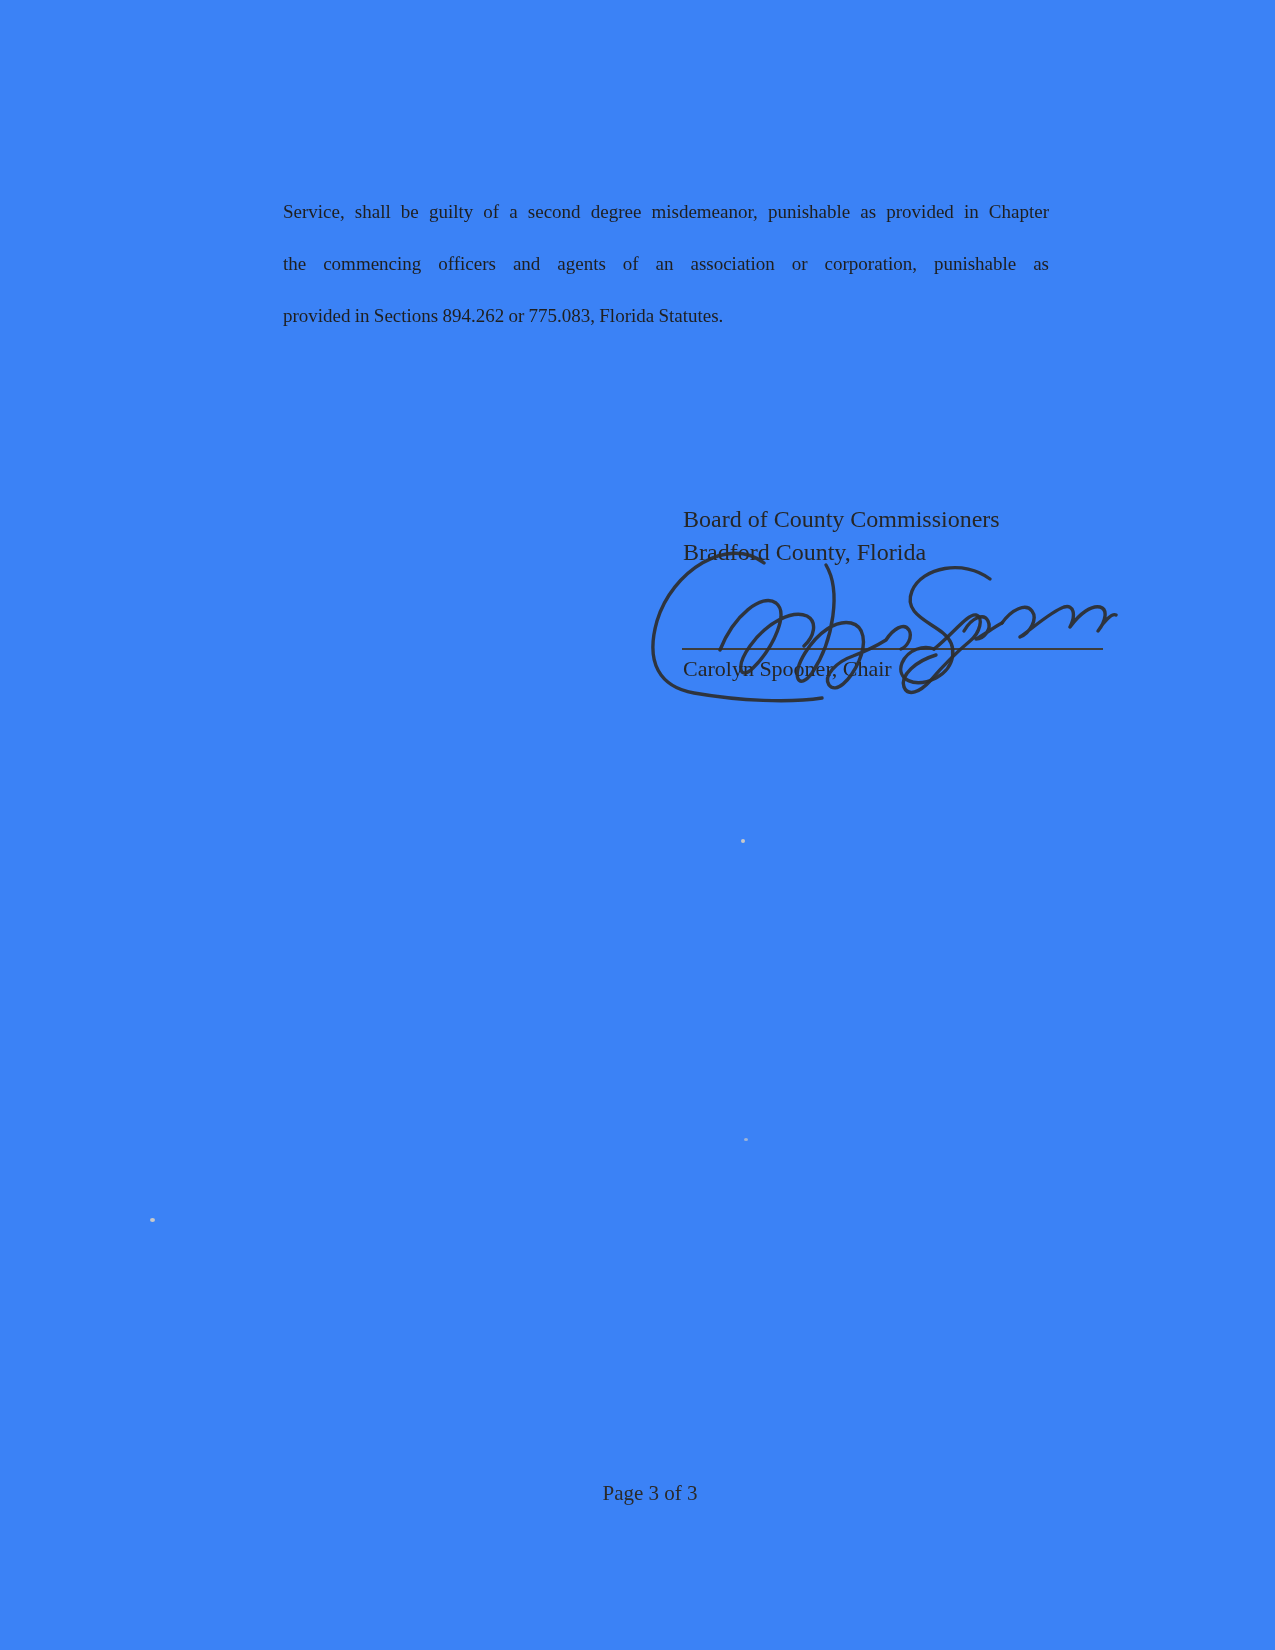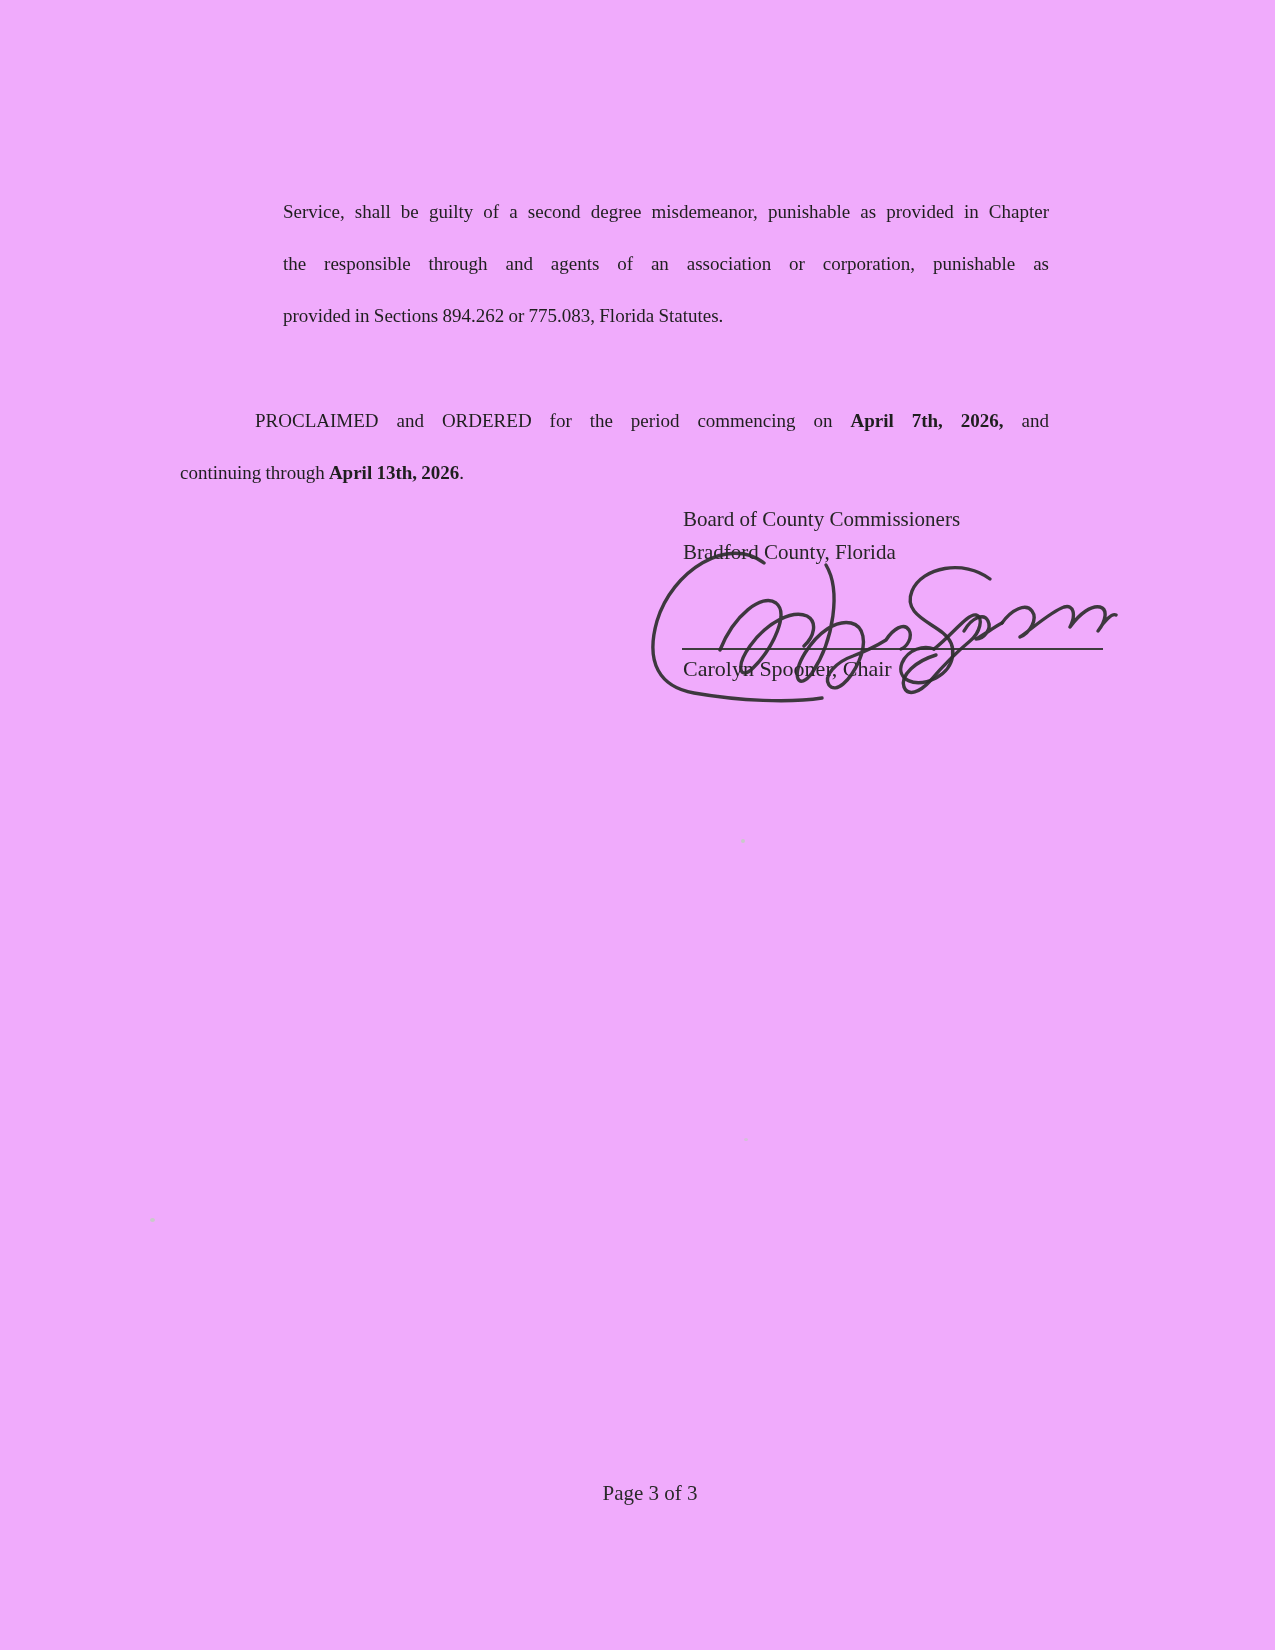--- a/index.html
+++ b/index.html
@@ -4,21 +4,21 @@
 <style>
   html, body {
     margin: 0; padding: 0;
     background: #808080;
   }
   .page {
     position: relative;
     width: 1275px;
     height: 1650px;
     margin: 0 auto;
-    background: #f0abfc;
+    background: #3b82f6;
     font-family: "Liberation Serif", "DejaVu Serif", serif;
     color: #1f1f1f;
     overflow: hidden;
   }
   .quote-para {
     position: absolute;
     left: 283px;
     top: 186px;
     width: 766px;
     font-size: 19px;
@@ -39,21 +39,21 @@
     text-align: justify;
     text-align-last: justify;
     -moz-text-align-last: justify;
   }
   .indent { text-indent: 75px; }
   .b { font-weight: bold; }
   .sig-org {
     position: absolute;
     left: 683px;
     top: 503px;
-    font-size: 21px;
+    font-size: 24px;
     line-height: 33px;
     color: #262626;
   }
   .sig-line {
     position: absolute;
     left: 682px;
     top: 648px;
     width: 421px;
     height: 0;
     border-top: 2px solid #3d3d3d;
@@ -100,32 +100,24 @@
   .speck.s2 { left: 741px; top: 839px;  width: 4px; height: 4px; }
   .speck.s3 { left: 744px; top: 1138px; width: 4px; height: 3px; opacity:.7; }
 </style>
 </head>
 <body>
 
 <div class="page">
 
   <div class="quote-para">
     <div class="ln just">Service, shall be guilty of a second degree misdemeanor, punishable as provided in Chapter</div>
-    <div class="ln just">the responsible through and agents of an association or corporation, punishable as</div>
+    <div class="ln just">the commencing officers and agents of an association or corporation, punishable as</div>
     <div class="ln">provided in Sections 894.262 or 775.083, Florida Statutes.</div>
   </div>
 
-  <div class="proc-para">
-    <div class="ln just indent">
-      <span>PROCLAIMED and ORDERED for the period commencing on </span><span class="b">April 7th, 2026,</span><span> and</span>
-    </div>
-    <div class="ln">
-      <span>continuing through </span><span class="b">April 13th, 2026</span><span>.</span>
-    </div>
-  </div>
 
   <div class="sig-org">
     <div>Board of County Commissioners</div>
     <div>Bradford County, Florida</div>
   </div>
 
   <div class="sig-line"></div>
 
   <div class="sig-name">Carolyn Spooner, Chair</div>
 

